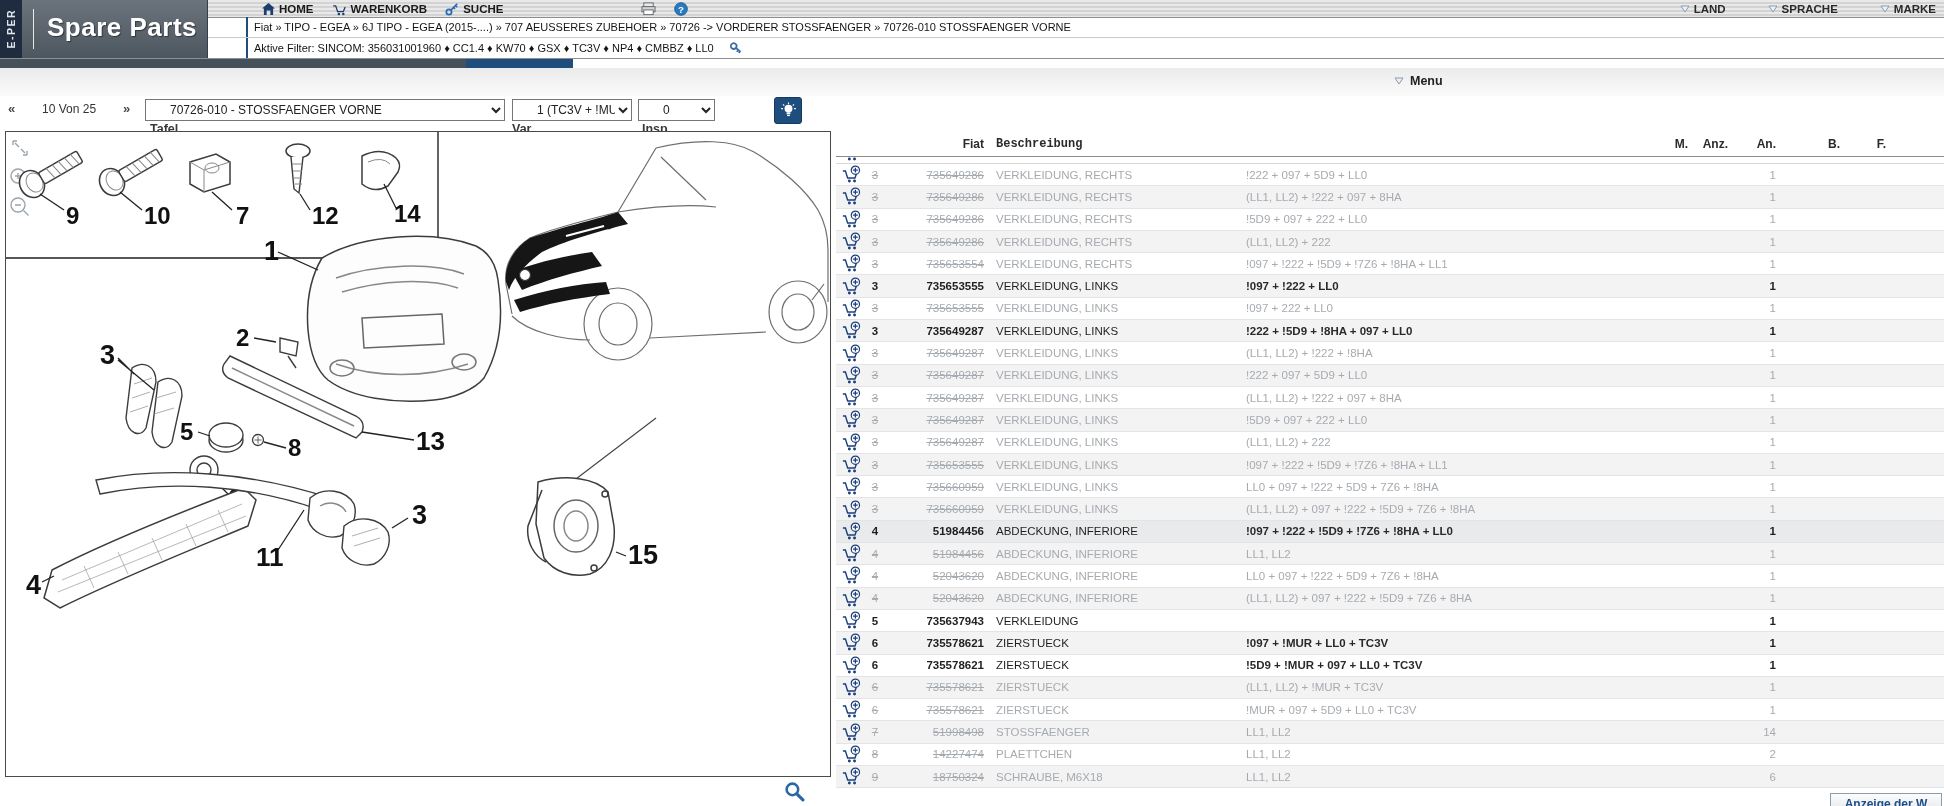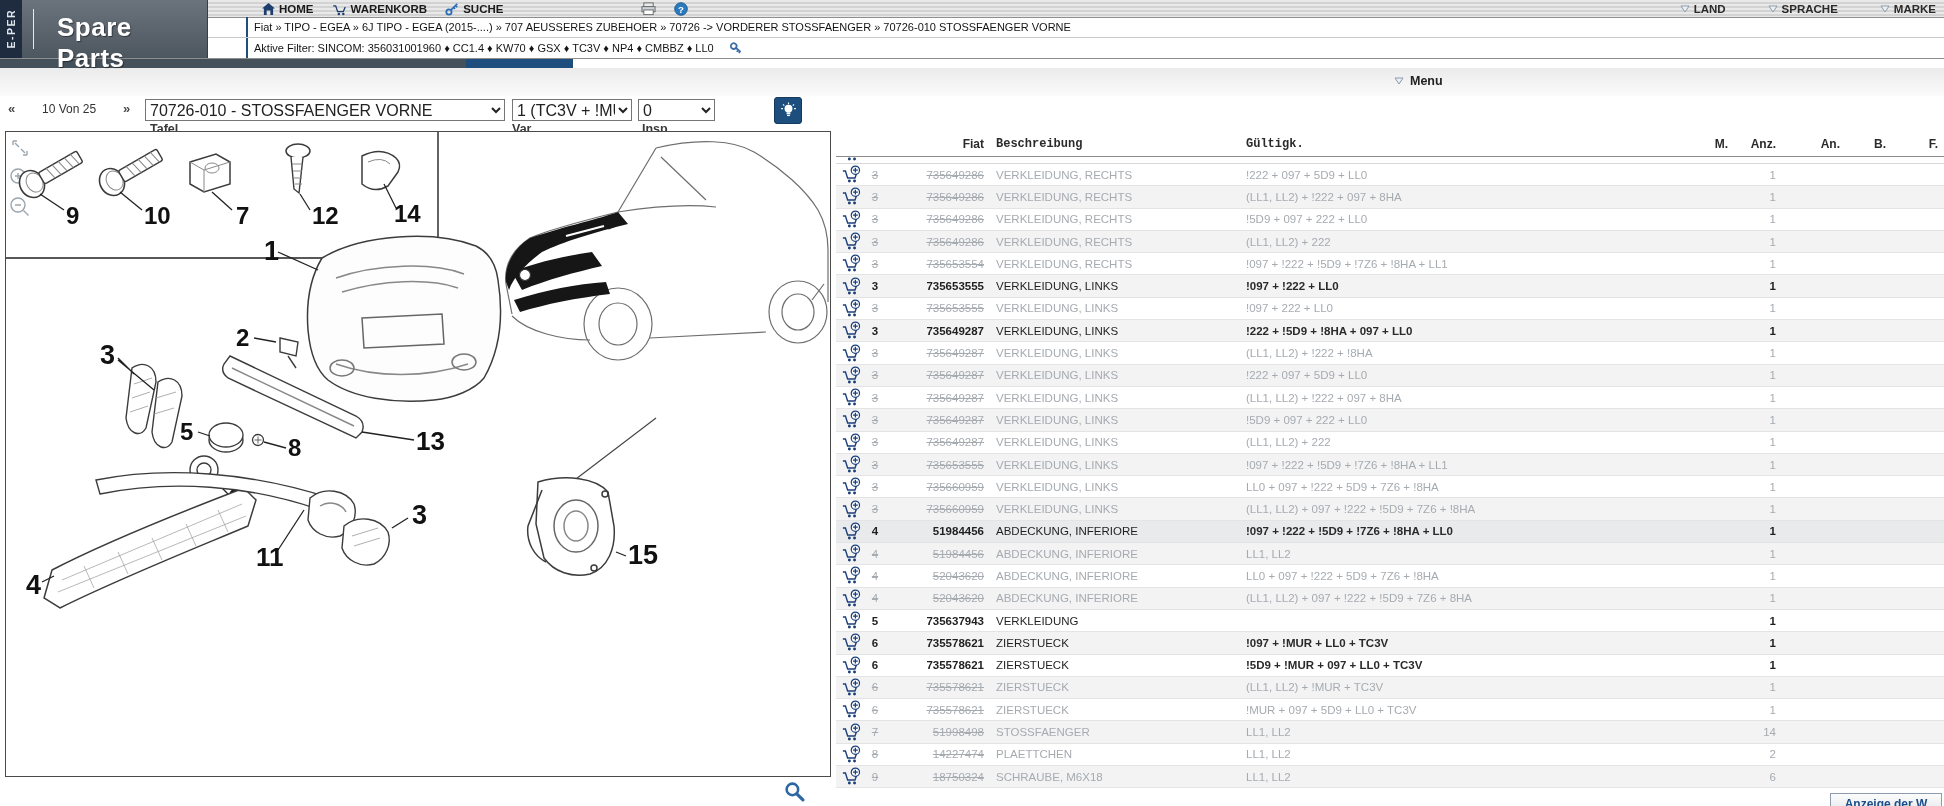--- a/index.html
+++ b/index.html
@@ -18,21 +18,21 @@
   .toplinks .tl{display:flex;align-items:center;gap:4px;cursor:pointer;}
 
   
   .brand{position:absolute;left:0;top:0;width:207px;height:58px;z-index:6;
     background:linear-gradient(#6b747d,#4d5760);border-right:1px solid #33404c;}
   .eper{position:absolute;left:0;top:0;width:22px;height:58px;background:#1f2b3e;
     display:flex;align-items:center;justify-content:center;}
   .eper span{writing-mode:vertical-rl;transform:rotate(180deg);font-size:10.5px;font-weight:bold;
     letter-spacing:1.5px;color:#dfe6ee;}
   .brandline{position:absolute;left:33px;top:9px;width:1px;height:40px;background:#fff;opacity:.85;}
-  .brandtxt{position:absolute;left:57px;top:12px;font-size:26px;font-weight:bold;color:#fff;
+  .brandtxt{position:absolute;left:47px;top:12px;font-size:26px;font-weight:bold;color:#fff;
     letter-spacing:.5px;text-shadow:1px 1px 1px rgba(0,0,0,.45);}
 
   
   .vnavy{position:absolute;left:246px;top:17px;width:2px;height:41px;background:#1d4e7e;}
   .crumb{position:absolute;left:254px;top:21px;font-size:11px;color:#141414;white-space:nowrap;}
   .hr1{position:absolute;left:207px;top:37px;right:0;height:1px;background:#c9c9c9;}
   .filterrow{position:absolute;left:254px;top:41px;font-size:11px;color:#141414;white-space:nowrap;
     display:flex;align-items:center;gap:15px;}
   .hr2{position:absolute;left:0;top:58px;right:0;height:1px;background:#8e8e8e;}
 
@@ -41,22 +41,22 @@
   .acc2{position:absolute;left:466px;top:59px;width:107px;height:9px;background:#1d4e7e;}
 
   
   .tband{position:absolute;left:0;top:68px;width:100%;height:28px;
     background:linear-gradient(#ebebec,#fbfbfb);}
   .lab{position:absolute;top:74px;font-size:12.5px;font-weight:bold;color:#3a3a3a;margin-top:48px;}
   .menulink{position:absolute;left:1394px;top:74px;display:flex;gap:6px;align-items:center;
     font-size:12.5px;font-weight:bold;color:#222;cursor:pointer;}
   .pager{position:absolute;top:101px;font-size:13px;font-weight:bold;color:#4a4a4a;cursor:pointer;}
   .pagetext{position:absolute;left:42px;top:102px;font-size:12px;color:#333;}
-  select{position:absolute;height:22px;font-size:16px;color:#222;border:1px solid #767676;
-    background:#fff;font-family:"Liberation Sans",sans-serif;}
+  select{position:absolute;height:22px;font-size:12px;color:#222;border:1px solid #767676;
+    background:#fff;font-family:"Liberation Sans",sans-serif;padding-left:20px;}
   .bulb{position:absolute;left:774px;top:97px;width:26px;height:25px;background:#1d4e7e;
     border:1px solid #143a5e;border-radius:3px;display:flex;align-items:center;justify-content:center;cursor:pointer;}
 
   
   .panel{position:absolute;left:5px;top:131px;width:826px;height:646px;border:1px solid #4a4a4a;
     background:#fff;box-sizing:border-box;}
   .panel svg{display:block;}
   .zoomsearch{position:absolute;left:784px;top:781px;cursor:pointer;}
 
   
@@ -391,21 +391,20 @@
       <path d="M12.4,12.4 L18,18" stroke="#2d66a5" stroke-width="3" stroke-linecap="round"></path>
     </svg>
   </div>
 
   <div class="rt">
     <div class="grid thead">
       <span class="c"></span>
       <span class="c"></span>
       <span class="c hcode">Fiat</span>
       <span class="c hdesc">Beschreibung</span>
-      <span class="c hval">Gültigk.</span>
       <span class="c hm">M.</span>
       <span class="c hanz">Anz.</span>
       <span class="c han">An.</span>
       <span class="c hb">B.</span>
       <span class="c hf">F.</span>
     </div>
     <div class="sliver">
         <span class="cartwrap">
 <svg viewBox="0 0 22 22" width="19" height="19">
   <g fill="none" stroke="#1b3f7a" stroke-width="1.6">

